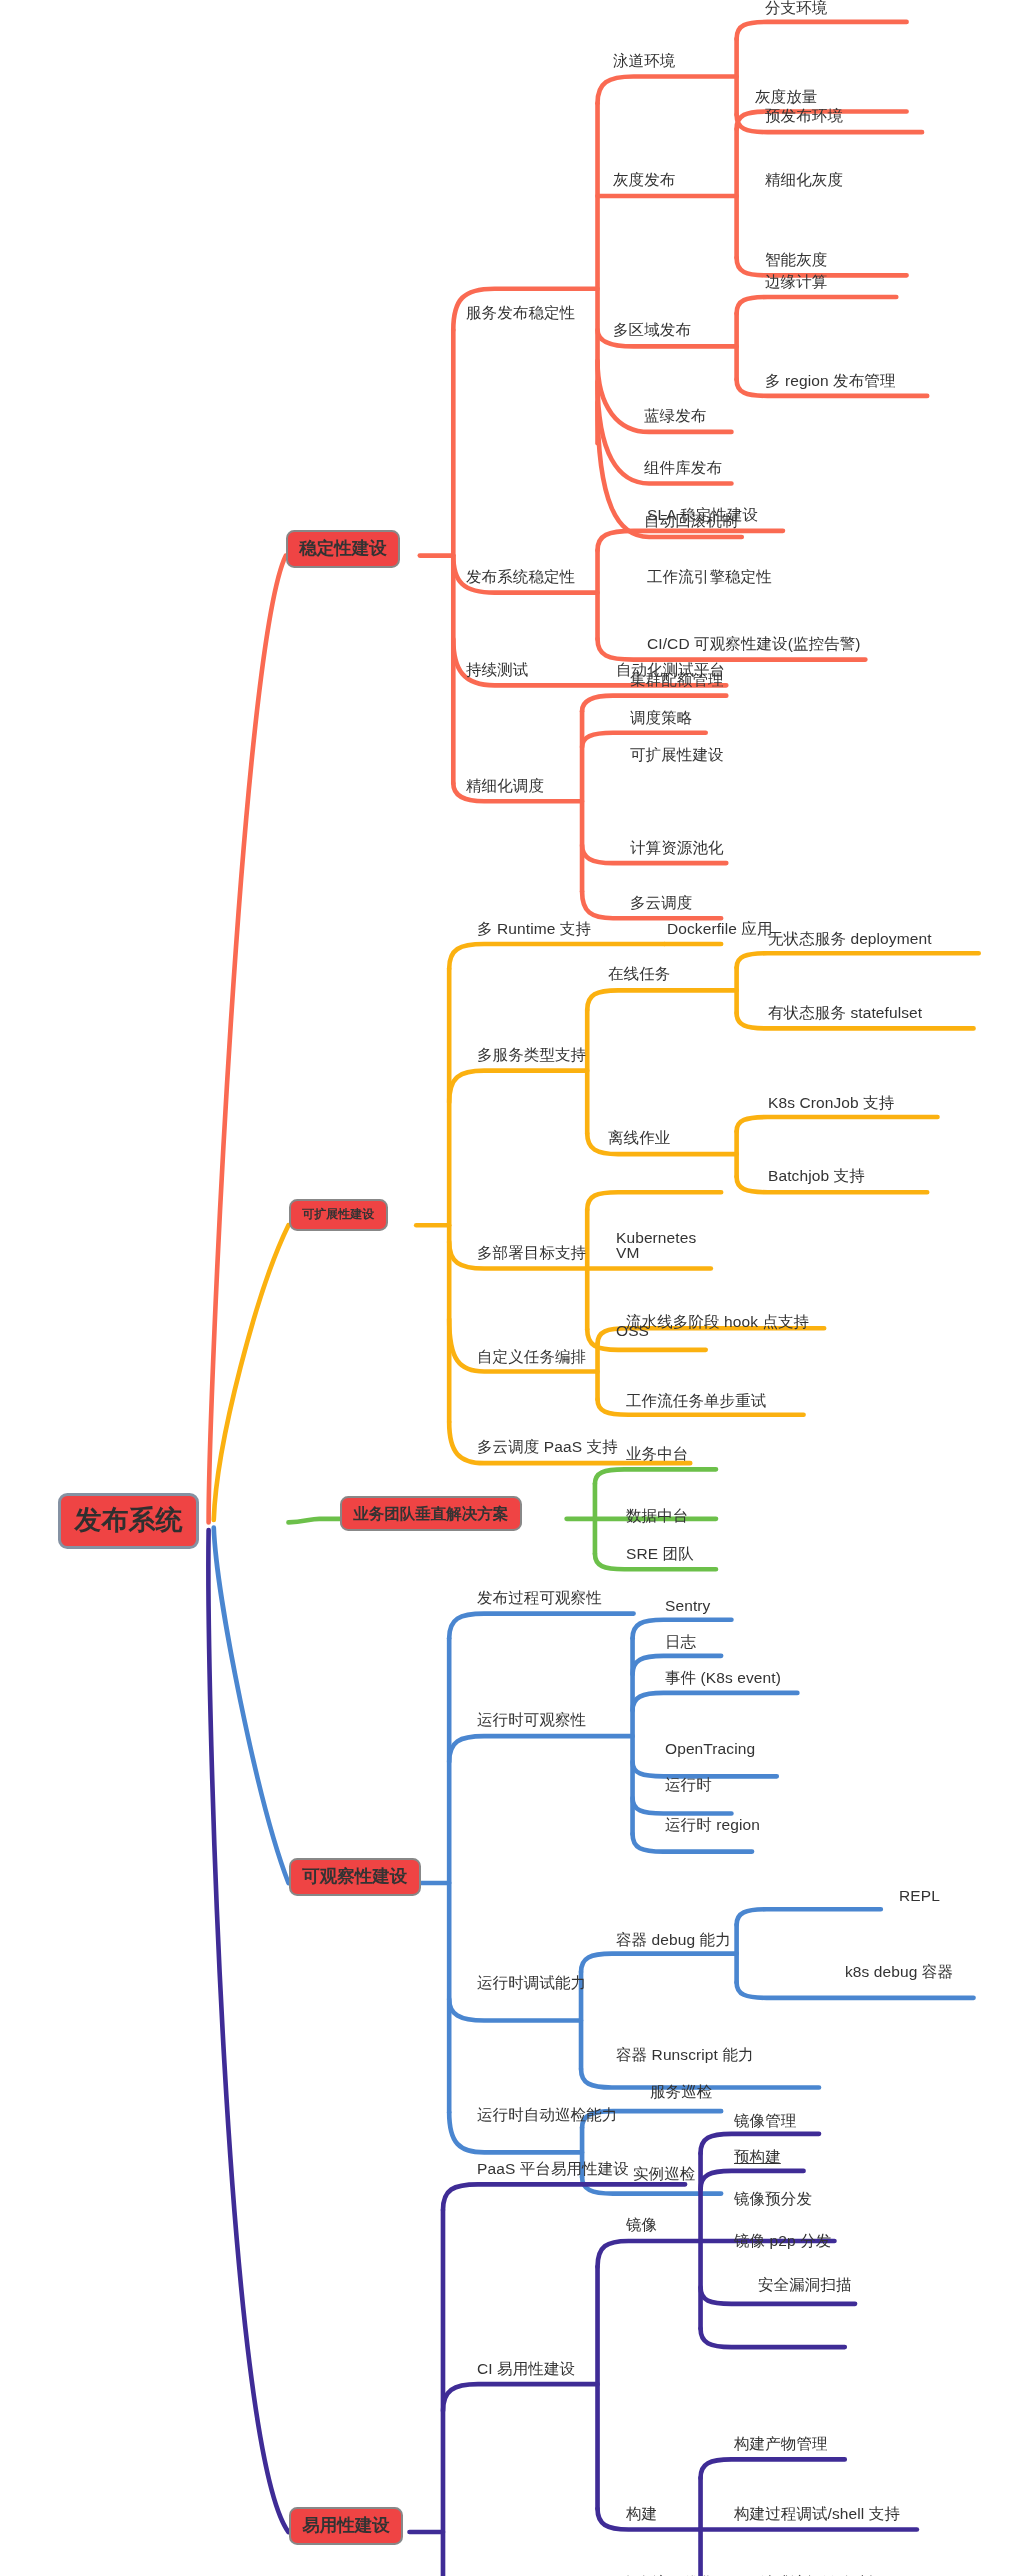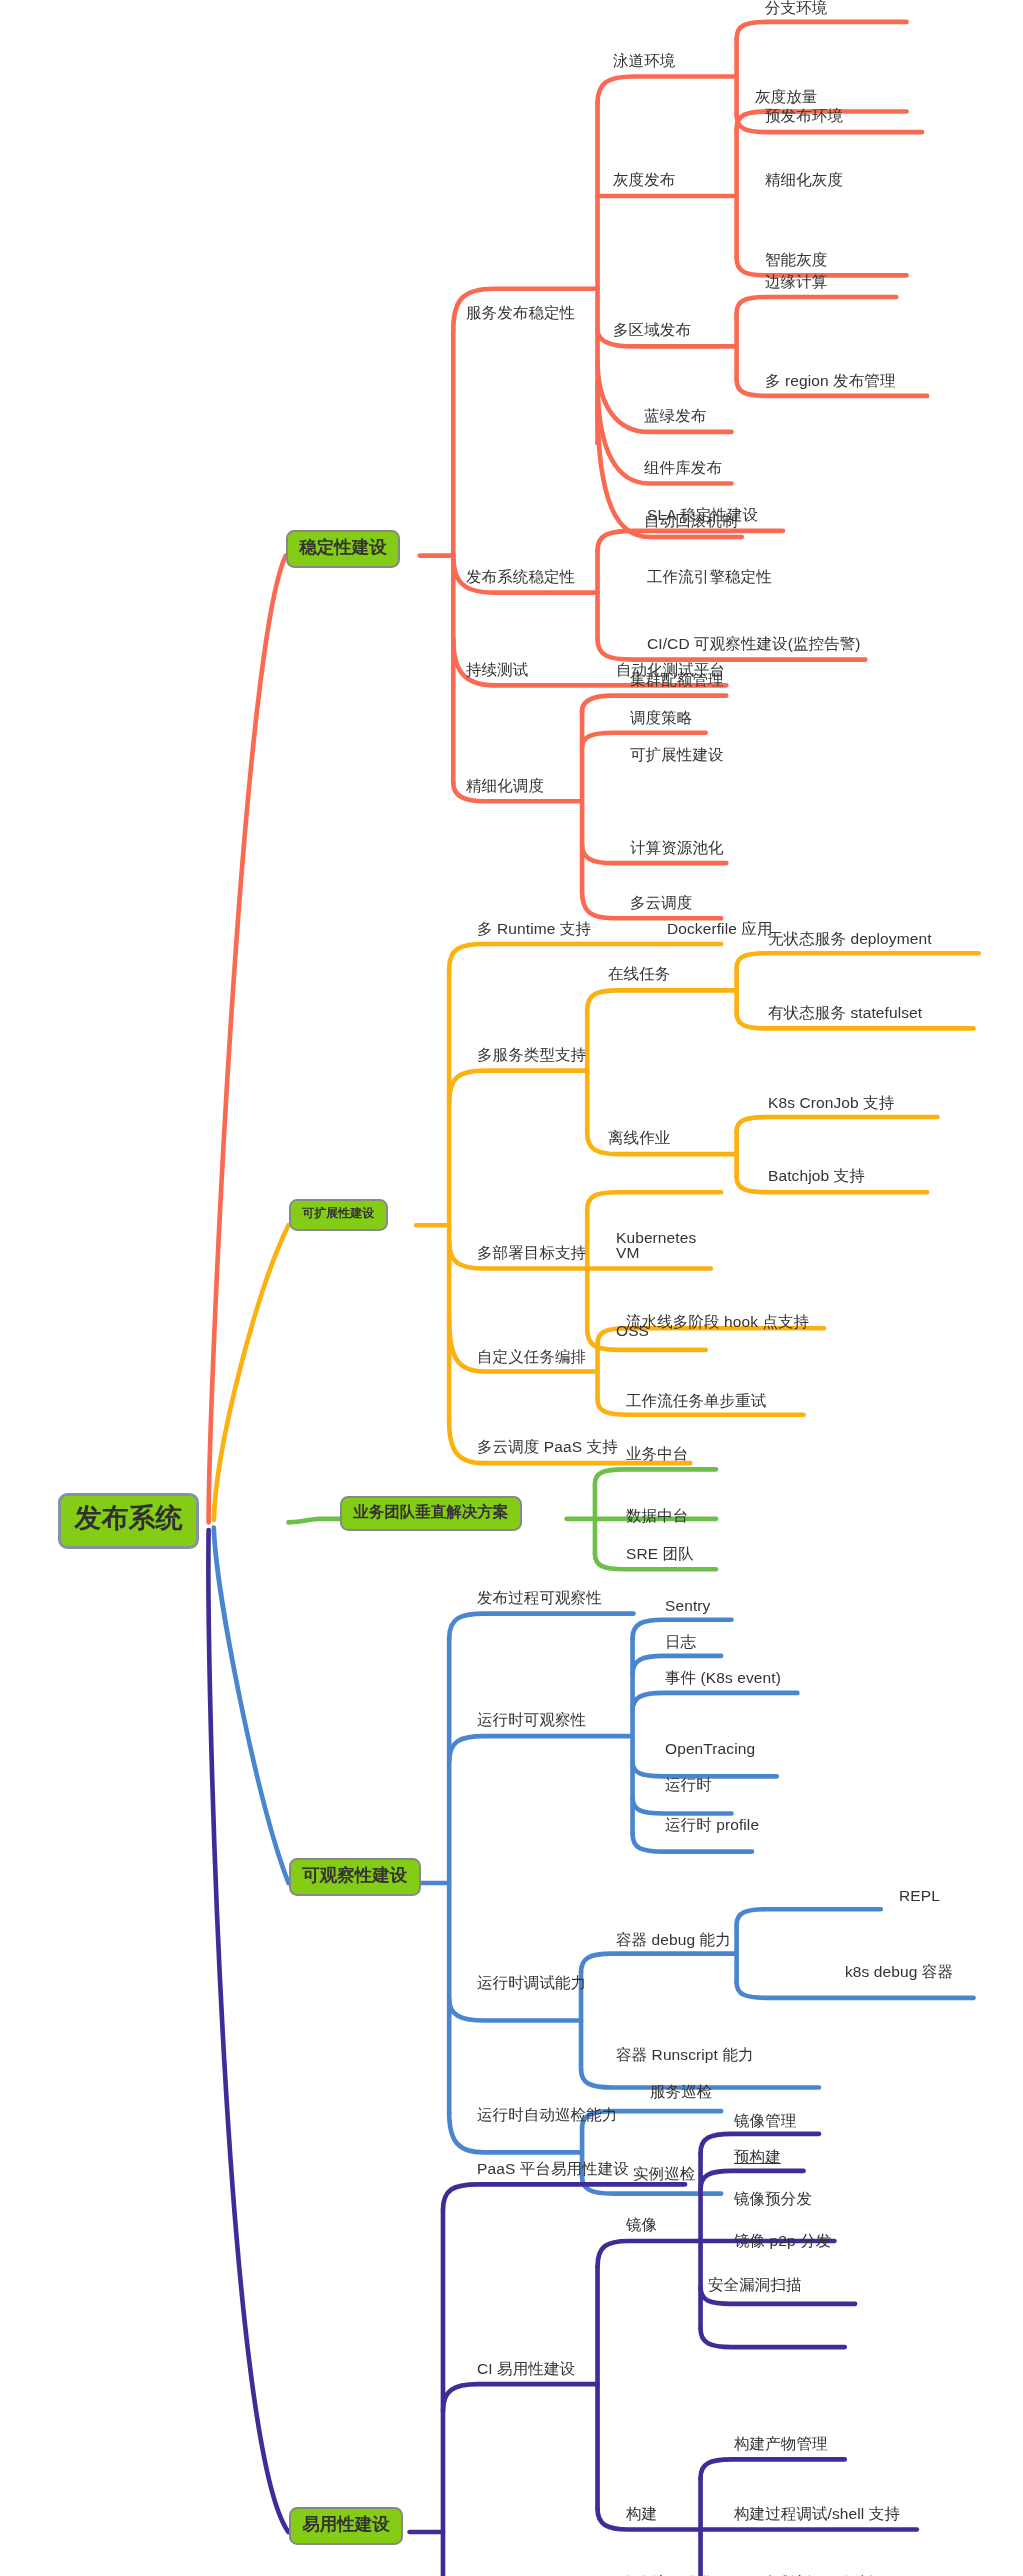--- a/index.html
+++ b/index.html
@@ -4,22 +4,22 @@
 <title>发布系统 - 思维导图</title>
 <style>
   html,body{margin:0;padding:0;background:#ffffff;}
   body{font-family:"Liberation Sans","DejaVu Sans",sans-serif;}
   #mindmap-root{position:relative;width:1023px;height:2880px;background:#ffffff;overflow:hidden;}
   svg#edges{position:absolute;left:0;top:0;width:1023px;height:2880px;}
   .node{position:absolute;white-space:nowrap;color:#333333;font-size:15.5px;line-height:1.1;}
   .node.leaf{font-weight:400;letter-spacing:0.1px;}
   .node.mid{font-weight:400;letter-spacing:0.1px;}
   .node.boxed{
-    border:2.6px solid #888;border-radius:8.2px;background:#84cc16;
-    font-weight:700;padding:7.2px 11.3px;box-sizing:border-box;font-family:Liberation Mono, monospace;
+    border:2.6px solid #888;border-radius:8.2px;background:#ef4444;
+    font-weight:700;padding:7.2px 11.3px;box-sizing:border-box;
   }
   .node.root{
     font-size:27px;font-weight:700;border:3.1px solid #8592a3;border-radius:9.3px;
     padding:10.3px 13.4px;color:#2f2f2f;
   }
   .b-red{border-color:#fa6a52;}
   .b-orange{border-color:#fbb110;}
   .b-green{border-color:#6cc04a;}
   .b-blue{border-color:#4a86d0;}
   .b-purple{border-color:#3f2c96;}
@@ -272,21 +272,21 @@
   </div>
 
   <div class="node mid" style="left:477px;top:1589px;"><span>发布过程可观察性</span></div>
 
   <div class="node mid" style="left:477px;top:1711px;"><span>运行时可观察性</span></div>
   <div class="node leaf" style="left:665px;top:1597px;"><span>Sentry</span></div>
   <div class="node leaf" style="left:665px;top:1633px;"><span>日志</span></div>
   <div class="node leaf" style="left:665px;top:1669px;"><span>事件 (K8s event)</span></div>
   <div class="node leaf" style="left:665px;top:1740px;"><span>OpenTracing</span></div>
   <div class="node leaf" style="left:665px;top:1776px;"><span>运行时</span></div>
-  <div class="node leaf" style="left:665px;top:1816px;"><span>运行时 profile</span></div>
+  <div class="node leaf" style="left:665px;top:1816px;"><span>运行时 region</span></div>
 
   <div class="node mid" style="left:477px;top:1974px;"><span>运行时调试能力</span></div>
   <div class="node mid" style="left:616px;top:1931px;"><span>容器 debug 能力</span></div>
   <div class="node leaf" style="left:899px;top:1887px;"><span>REPL</span></div>
   <div class="node leaf" style="left:845px;top:1963px;"><span>k8s debug 容器</span></div>
   <div class="node mid" style="left:616px;top:2046px;"><span>容器 Runscript 能力</span></div>
 
   <div class="node mid" style="left:477px;top:2106px;"><span>运行时自动巡检能力</span></div>
   <div class="node leaf" style="left:633px;top:2083px;margin-left:17px;"><span>服务巡检</span></div>
   <div class="node leaf" style="left:633px;top:2165px;"><span>实例巡检</span></div>
@@ -296,21 +296,21 @@
   </div>
 
   <div class="node mid" style="left:477px;top:2160px;"><span>PaaS 平台易用性建设</span></div>
 
   <div class="node mid" style="left:477px;top:2360px;"><span>CI 易用性建设</span></div>
   <div class="node mid" style="left:626px;top:2216px;"><span>镜像</span></div>
   <div class="node leaf" style="left:734px;top:2112px;"><span>镜像管理</span></div>
   <div class="node leaf" style="left:734px;top:2148px;text-decoration:underline;"><span>预构建</span></div>
   <div class="node leaf" style="left:734px;top:2190px;"><span>镜像预分发</span></div>
   <div class="node leaf" style="left:734px;top:2232px;"><span>镜像 p2p 分发</span></div>
-  <div class="node leaf" style="left:708px;top:2276px;text-align:right;"><span>安全漏洞扫描</span></div>
+  <div class="node leaf" style="left:758px;top:2276px;text-align:right;"><span>安全漏洞扫描</span></div>
 
   <div class="node mid" style="left:626px;top:2505px;"><span>构建</span></div>
   <div class="node leaf" style="left:734px;top:2435px;"><span>构建产物管理</span></div>
   <div class="node leaf" style="left:734px;top:2505px;"><span>构建过程调试/shell 支持</span></div>
   <div class="node leaf" style="left:734px;top:2575px;"><span>增量构建</span></div>
 
   <div class="node mid" style="left:621px;top:2574px;"><span>发布流程优化</span></div>
   <div class="node leaf" style="left:744px;top:2574px;"><span>一站式访问链路建设</span></div>
 
 </div>

